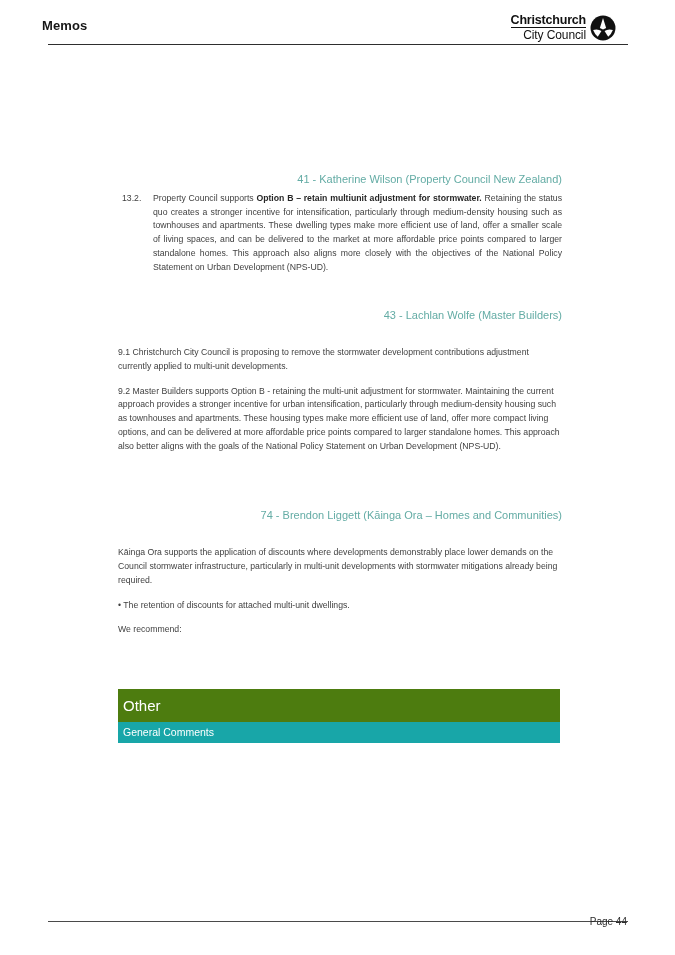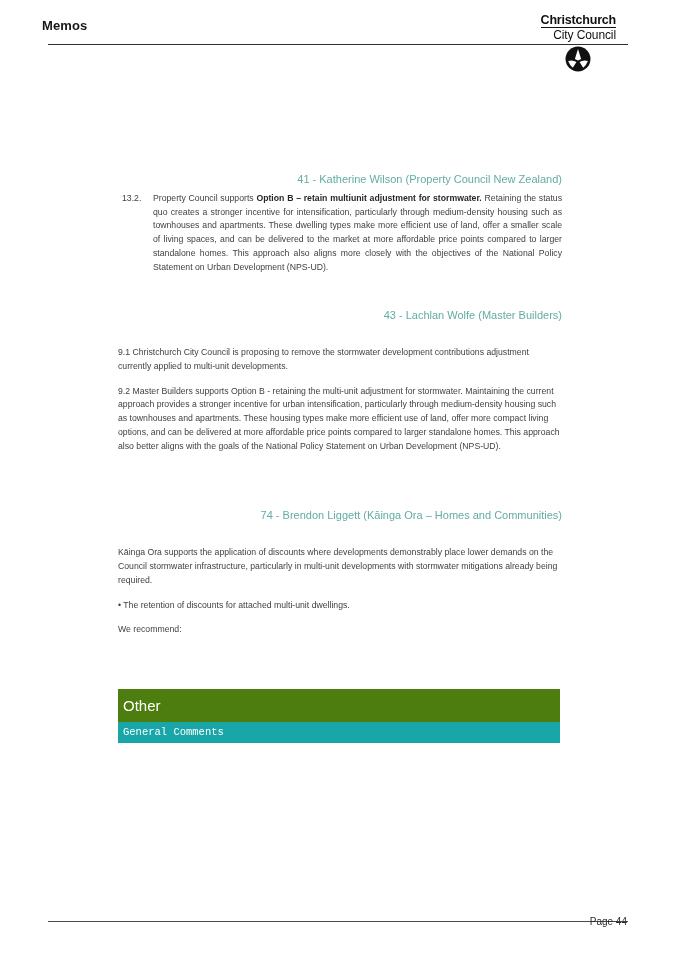--- a/index.html
+++ b/index.html
@@ -33,21 +33,20 @@
     color: #161616;
     letter-spacing: 0.1px;
   }
   .logo-block {
     position: absolute;
     right: 0px;
     top: 0px;
     display: flex;
     align-items: center;
     gap: 4px;
-    flex-direction: column;
   }
   .logo-words {
     text-align: right;
     line-height: 1.05;
     color: #111111;
   }
   .logo-line1 {
     font-size: 12.5px;
     font-weight: bold;
     border-bottom: 1.2px solid #111111;
@@ -139,21 +138,20 @@
     background: #18a6a8;
     height: 21px;
     padding: 0 0 0 5px;
     display: flex;
     align-items: center;
   }
   .banner-sub-label {
     color: #ffffff;
     font-size: 10.5px;
     line-height: 1;
-    font-family: Liberation Mono, monospace;
   }
 
   
   .footer-rule {
     position: absolute;
     left: 48px;
     top: 921px;
     width: 580px;
     height: 0;
     border-top: 1.1px solid #4a4a4a;

